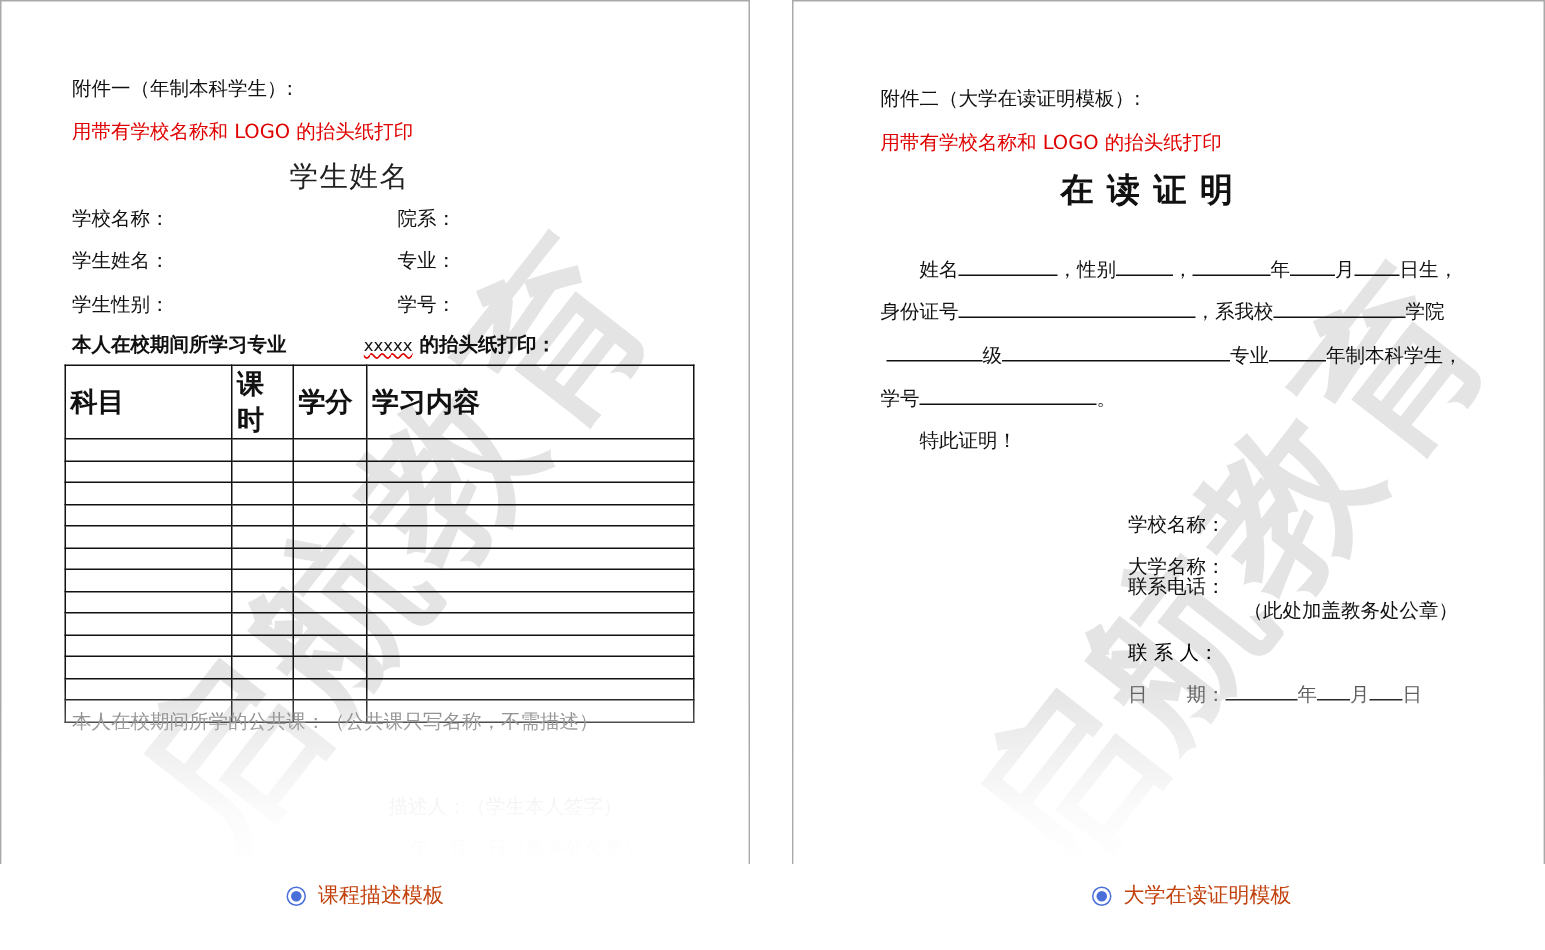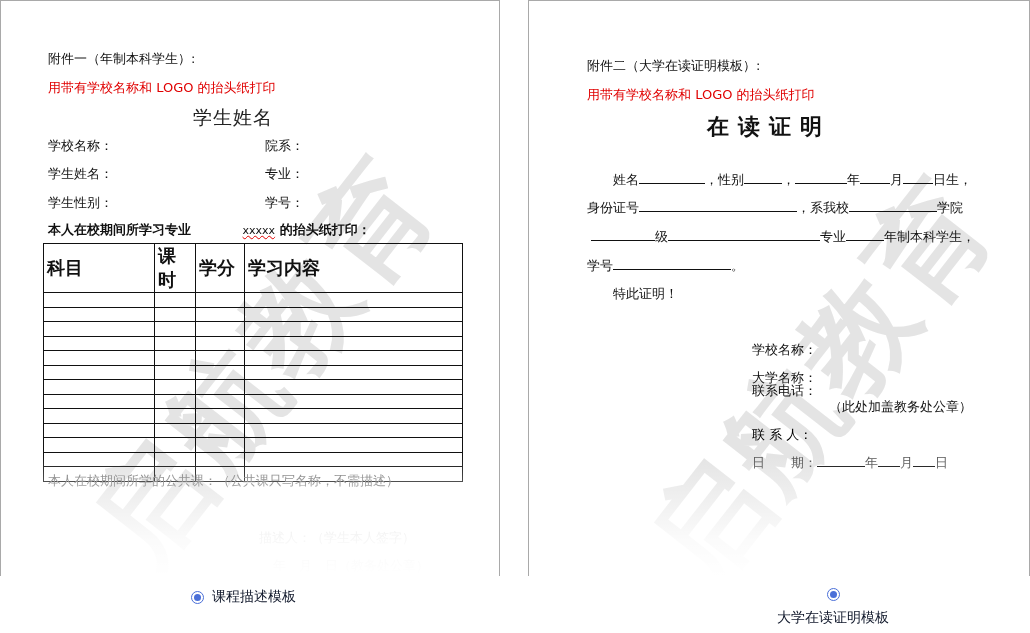--- a/index.html
+++ b/index.html
@@ -41,21 +41,21 @@
       position:absolute; left:42px; top:242px; width:420px; border-collapse:collapse; z-index:2;
     }
     table.courses th, table.courses td {
       border:1px solid #111; height:13.5px; padding:0 3px; font-size:18px; text-align:left;
     }
     table.courses th { height:28px; font-weight:bold; }
     .light { color:#c8c8c8; }
     .line { display:inline-block; border-bottom:1px solid #111; height:12px; vertical-align:baseline; }
     .radio-opt {
       position:absolute; top:588px; display:flex; align-items:center; gap:8px; cursor:pointer;
-      font-size:14px; color:#0f172a;
+      font-size:14px; color:#c2410c;
     }
     .radio-circle {
       width:13px; height:13px; border:1px solid #4a6fd8; border-radius:50%;
       display:flex; align-items:center; justify-content:center; box-sizing:border-box;
     }
     .radio-dot { width:7px; height:7px; border-radius:50%; background:#4a6fd8; }
   </style>
 </head>
 <body>
 
@@ -214,18 +214,18 @@
   </div>
   <div class="fade"></div>
 </div>
 
 <div class="radio-opt" style="left:191px;">
   <span class="radio-circle">
       <span class="radio-dot"></span>
     </span>
   <span>课程描述模板</span>
 </div>
-<div class="radio-opt" style="left:777px;flex-direction:column;">
+<div class="radio-opt" style="left:728px;">
   <span class="radio-circle">
       <span class="radio-dot"></span>
     </span>
   <span>大学在读证明模板</span>
 </div>
 
 </body></html>

